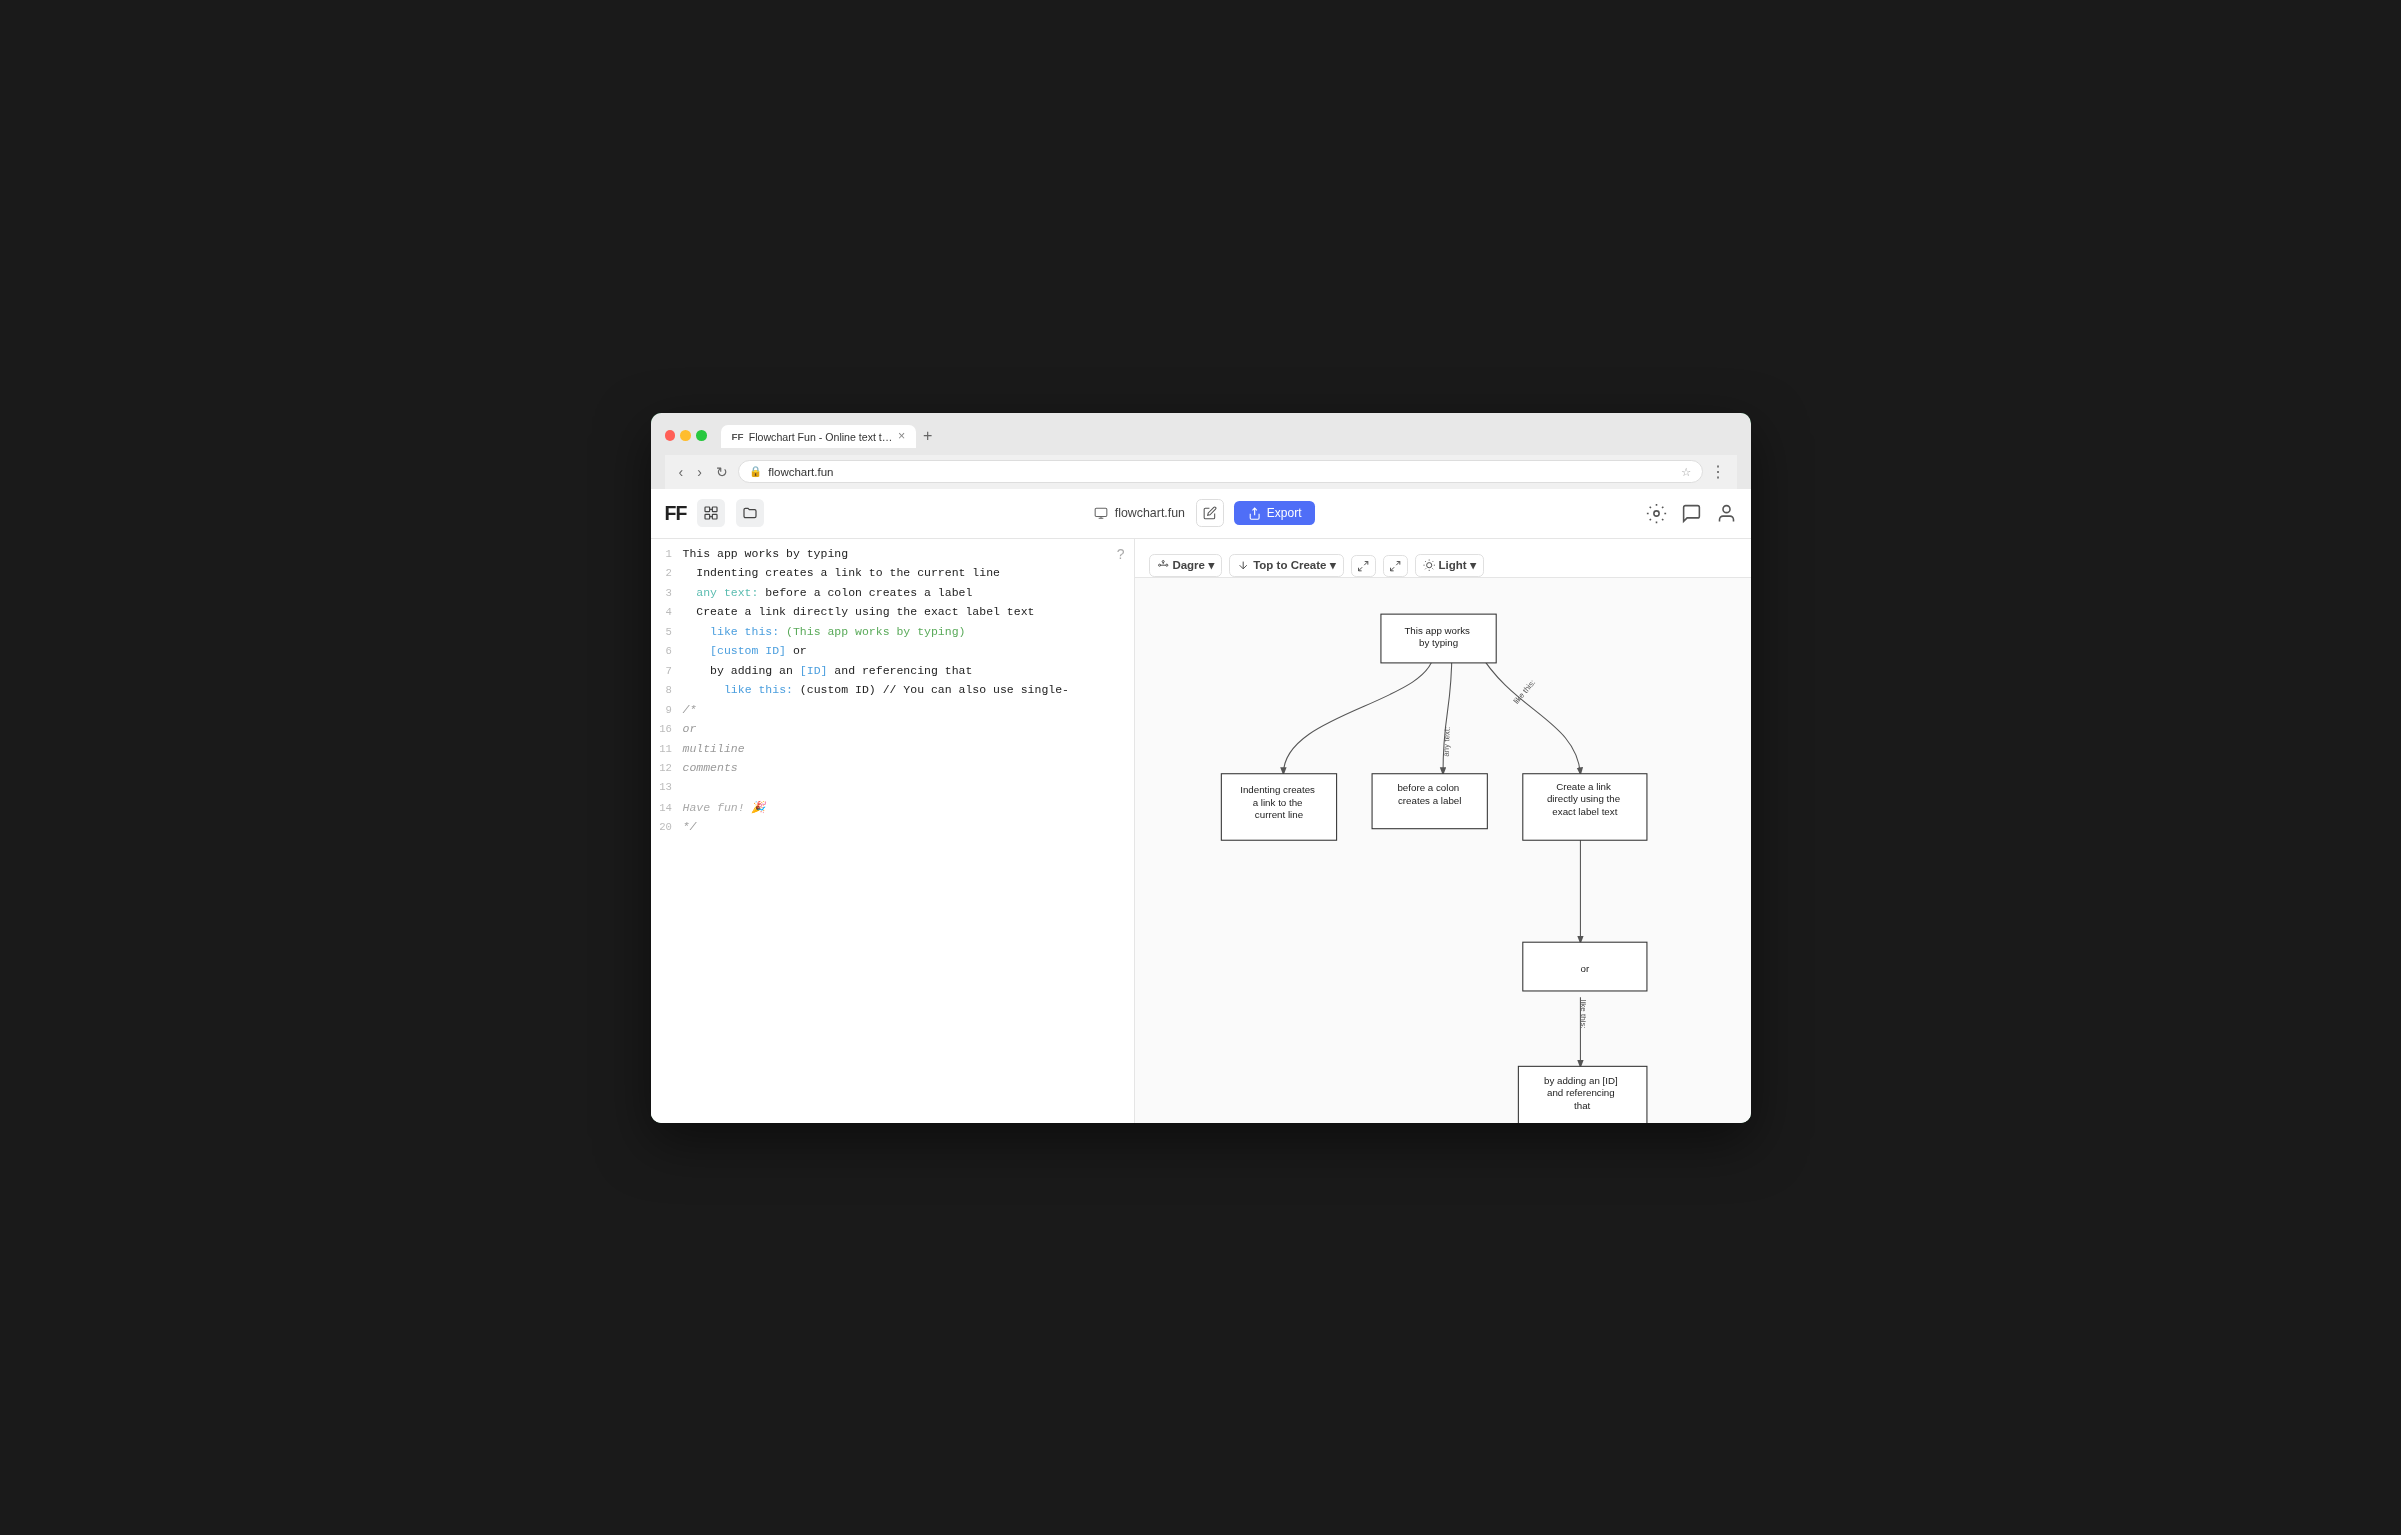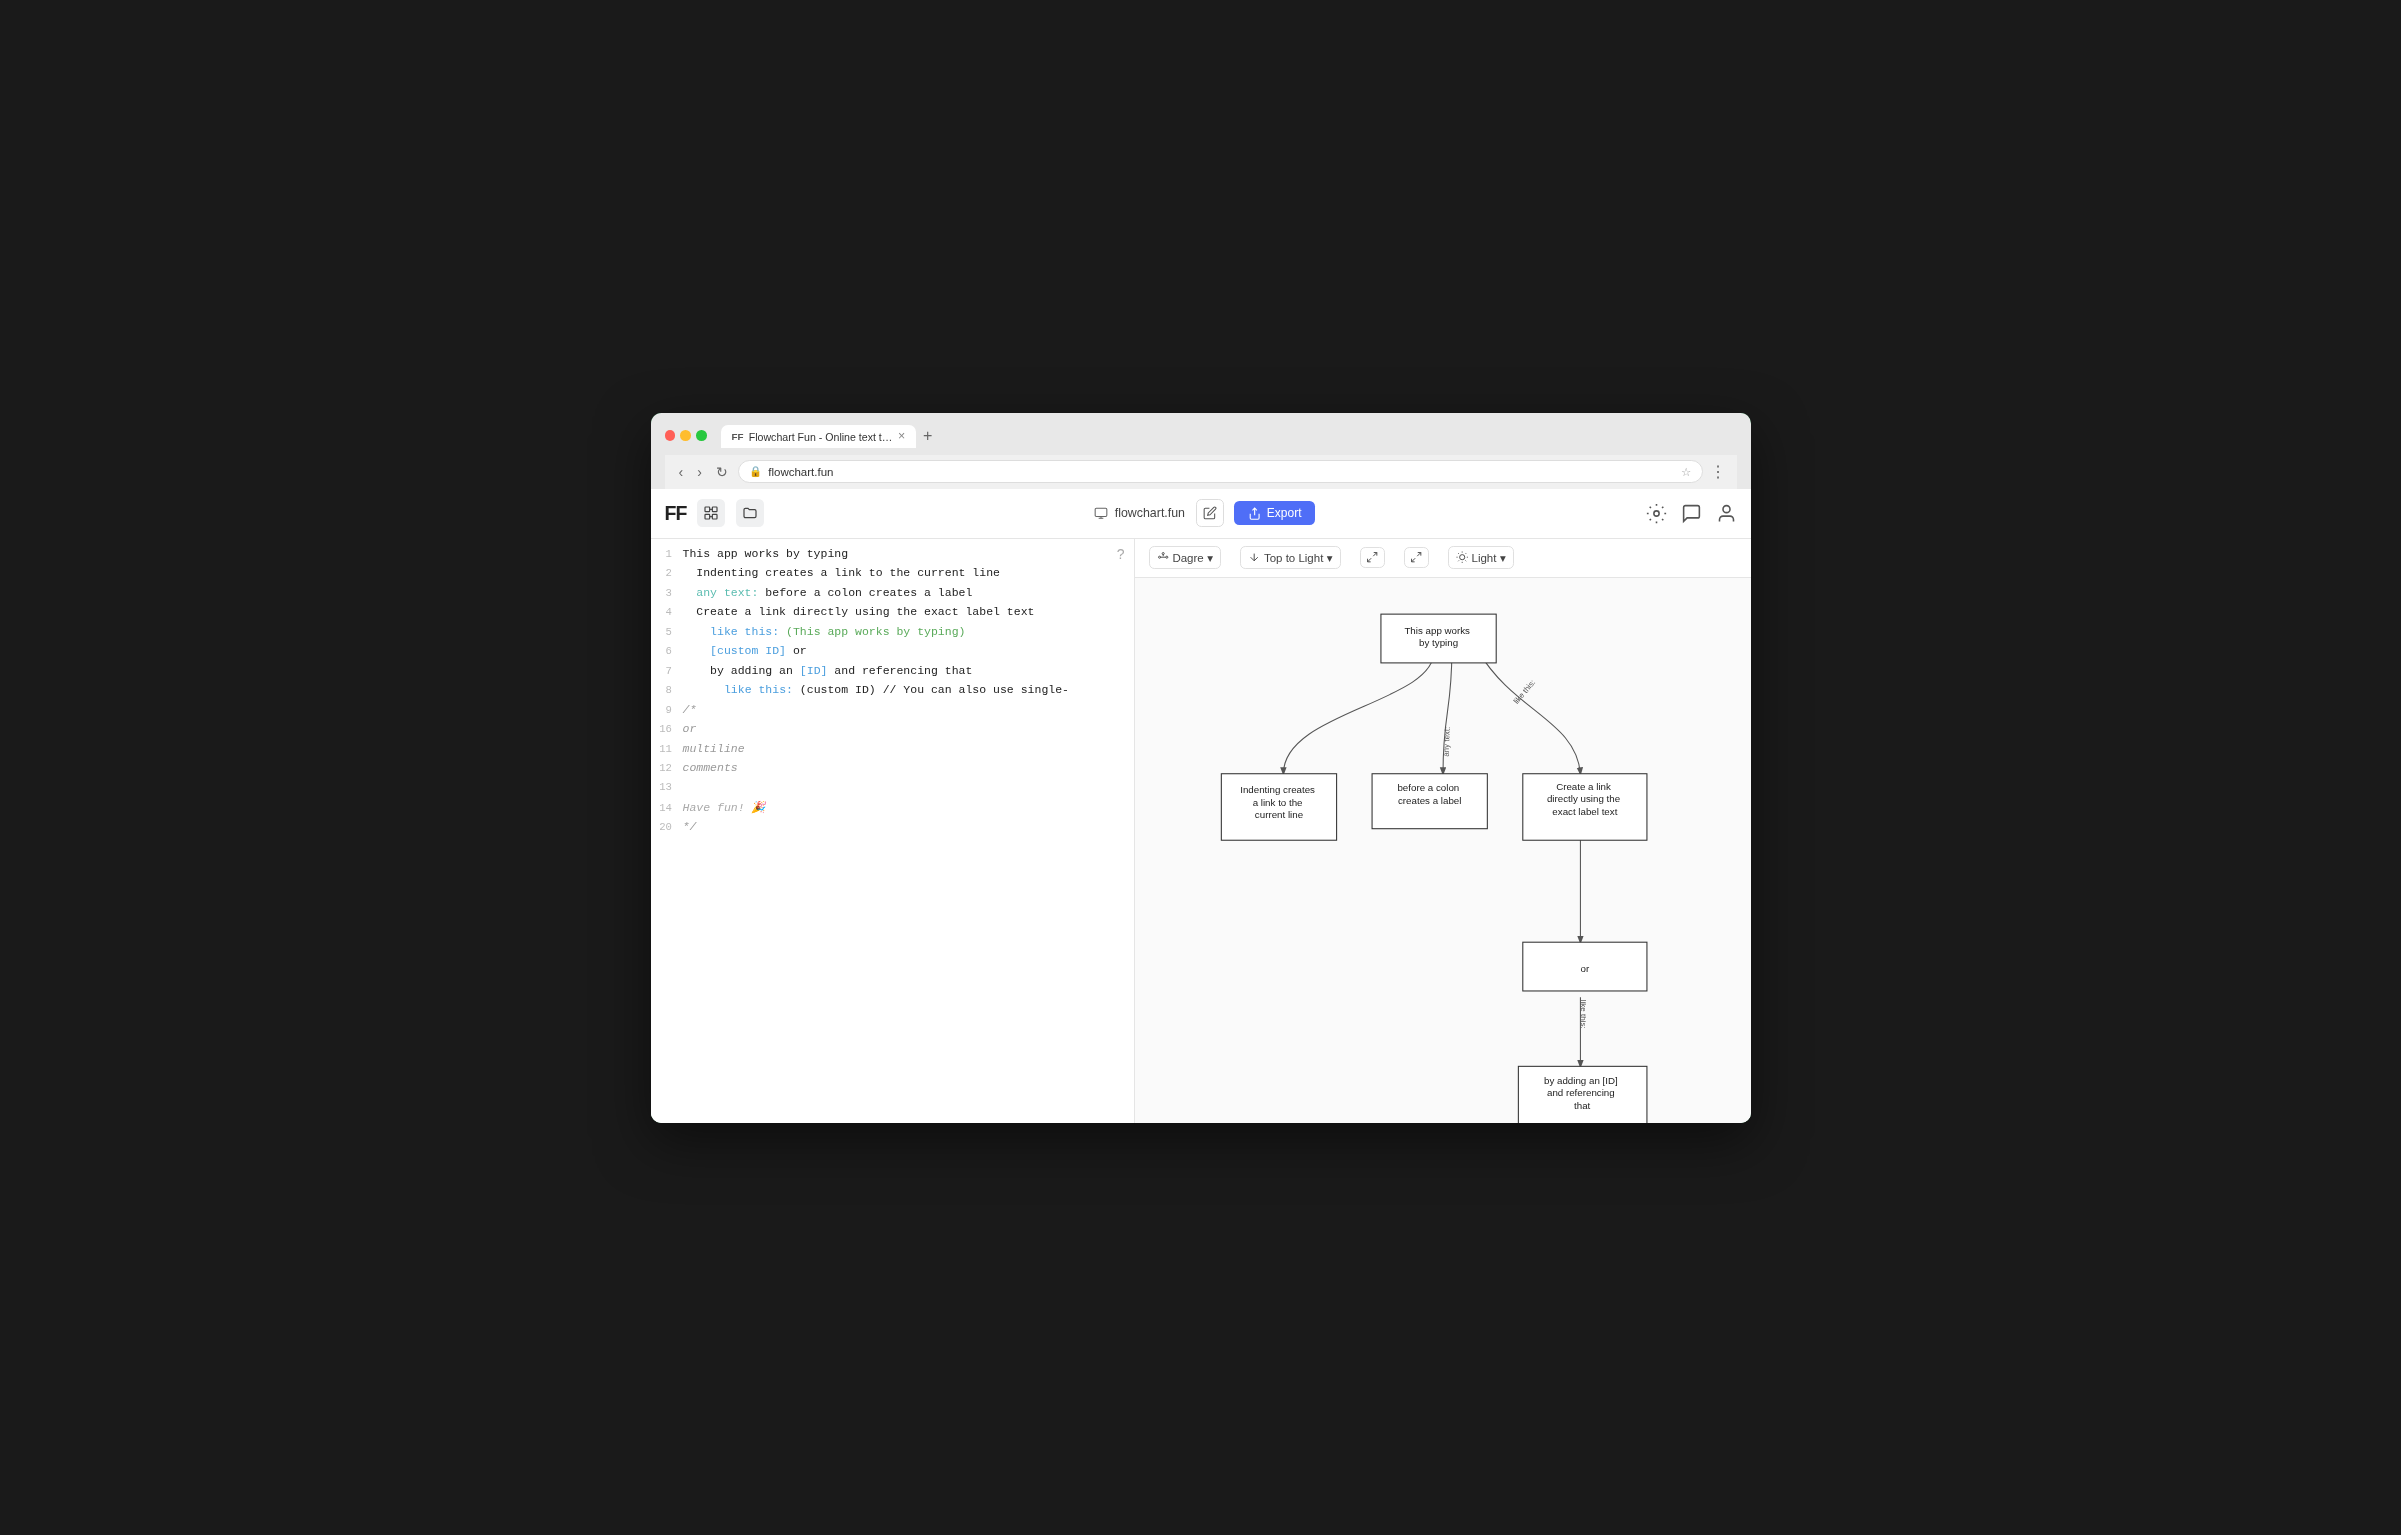--- a/index.html
+++ b/index.html
@@ -271,22 +271,23 @@
       display: flex;
       flex-direction: column;
       overflow: hidden;
     }
     .preview-toolbar {
       background: #fff;
       border-bottom: 0.9px solid #e5e5e5;
       padding: 0 14px;
       height: 39px;
       display: flex;
-      align-items: center;
-      gap: 19px;
+      align-items: flex-end;
+      gap: 7px;
+      font-weight: bold;
     }
     .toolbar-group {
       display: flex;
       align-items: center;
       gap: 3.5px;
       border: 0.9px solid #e0e0e0;
       border-radius: 5.3px;
       padding: 3.5px 7px;
       background: #fff;
       font-size: 11.5px;
@@ -479,21 +480,21 @@
               <line x1="12" y1="7" x2="12" y2="10"></line>
             </svg>
             <span>Dagre</span>
             <span>▾</span>
           </div>
           <div class="toolbar-group">
             <svg viewBox="0 0 24 24" fill="none" stroke="currentColor" stroke-width="1.8">
               <line x1="12" y1="5" x2="12" y2="19"></line>
               <polyline points="19 12 12 19 5 12"></polyline>
             </svg>
-            <span>Top to Light</span>
+            <span>Top to Create</span>
             <span>▾</span>
           </div>
           <div class="toolbar-group" style="padding: 3.5px 5.3px;">
             <svg viewBox="0 0 24 24" fill="none" stroke="currentColor" stroke-width="1.8" width="14" height="14">
               <polyline points="15 3 21 3 21 9"></polyline>
               <polyline points="9 21 3 21 3 15"></polyline>
               <line x1="21" y1="3" x2="14" y2="10"></line>
               <line x1="3" y1="21" x2="10" y2="14"></line>
             </svg>
           </div>

